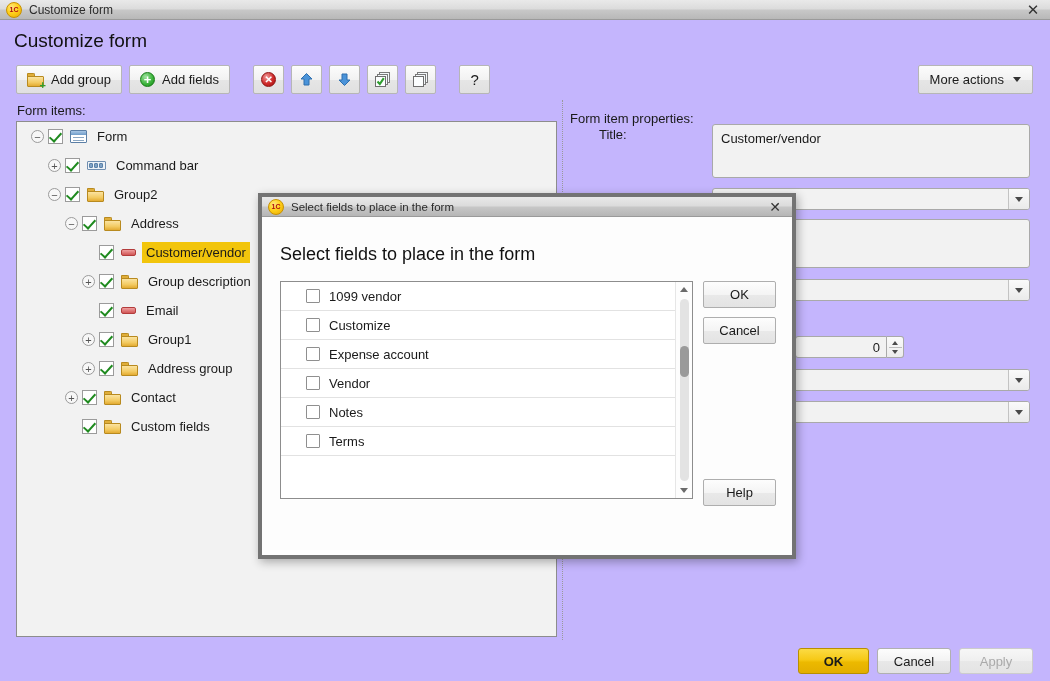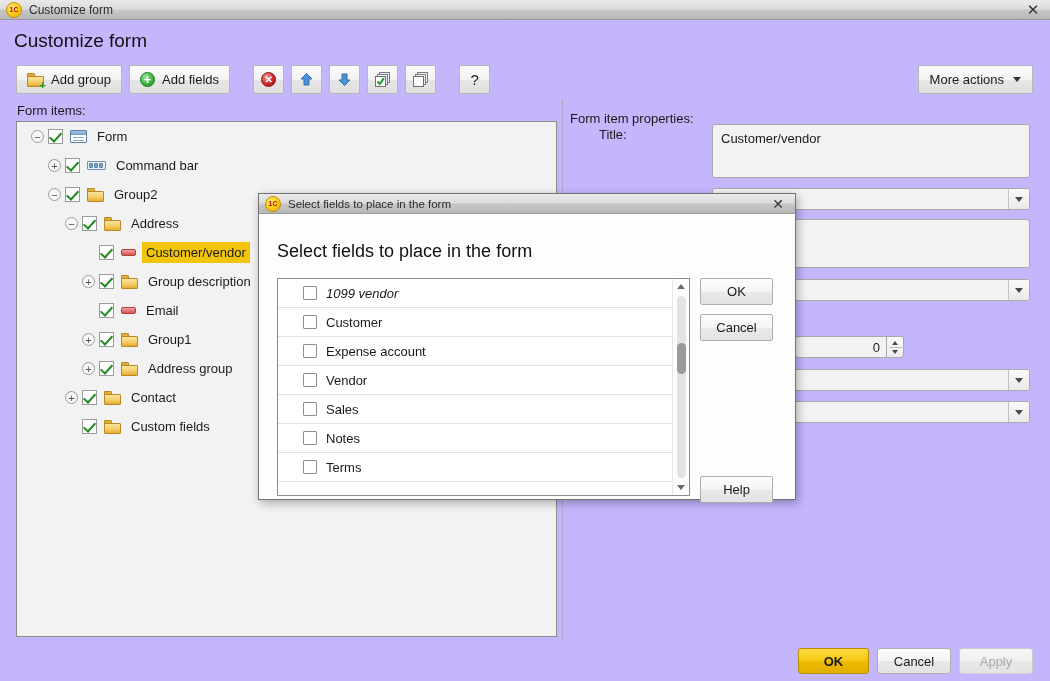--- a/index.html
+++ b/index.html
@@ -257,23 +257,23 @@
     border: 1px solid #b0b0b0; color: #1a1a1a;
   }
   #btn-apply {
     left: 959px; top: 648px; width: 74px;
     background: linear-gradient(to bottom, #f7f7f7 0%, #efefef 50%, #e8e8e8 51%, #e4e4e4 100%);
     border: 1px solid #cccccc; color: #aaaaaa;
   }
 
   
   .dialog {
-    position: absolute; left: 258px; top: 193px; width: 538px; height: 307px;
+    position: absolute; left: 258px; top: 193px; width: 538px; height: 366px;
     background: #fdfdfd;
-    border: 1px solid #737373;
+    border: 4px solid #737373;
     box-shadow: 2px 3px 9px rgba(0,0,0,0.30);
   }
   .dlg-titlebar {
     height: 20px;
     background: linear-gradient(to bottom, #e9e9e9 0%, #dcdcdc 45%, #c6c6c6 55%, #b6b6b6 100%);
     border-bottom: 1px solid #9a9a9a;
     display: flex; align-items: center; position: relative;
   }
   .dlg-title { font-size: 11.5px; color: #2b2b2b; }
   .dlg-close {
@@ -289,21 +289,21 @@
   .dlg-list {
     position: absolute; left: 18px; top: 64px; width: 413px; height: 218px;
     border: 1px solid #8d8d8d; background: #fff; overflow: hidden;
   }
   .list-rows { position: absolute; left: 0; top: 0; right: 17px; }
   .lrow {
     height: 29px; display: flex; align-items: center;
     border-bottom: 1px solid #e2e2e2; padding-left: 16px;
     font-size: 13px; color: #1a1a1a;
   }
-  .lrow:first-child { border-top: none; font-style: italic; }
+  .lrow:first-child { border-top: none; }
   .lchk {
     width: 14px; height: 14px; border: 1px solid #8f8f8f;
     background: #fff; border-radius: 1px; flex: 0 0 auto;
   }
   .lrow span { margin-left: 9px; }
   .vscroll {
     position: absolute; right: 0; top: 0; width: 17px; height: 100%;
     background: #fdfdfd; border-left: 1px solid #e6e6e6;
     display: flex; flex-direction: column; align-items: center;
   }
@@ -587,33 +587,29 @@
       <div class="dlg-heading">Select fields to place in the form</div>
 
       <div class="dlg-list">
         <div class="list-rows" id="field-rows">
             <div class="lrow">
               <span class="lchk"></span>
               <span>1099 vendor</span>
             </div>
             <div class="lrow">
               <span class="lchk"></span>
-              <span>Customer</span>
+              <span>Customize</span>
             </div>
             <div class="lrow">
               <span class="lchk"></span>
               <span>Expense account</span>
             </div>
             <div class="lrow">
               <span class="lchk"></span>
               <span>Vendor</span>
-            </div>
-            <div class="lrow">
-              <span class="lchk"></span>
-              <span>Sales</span>
             </div>
             <div class="lrow">
               <span class="lchk"></span>
               <span>Notes</span>
             </div>
             <div class="lrow">
               <span class="lchk"></span>
               <span>Terms</span>
             </div>
           </div>

